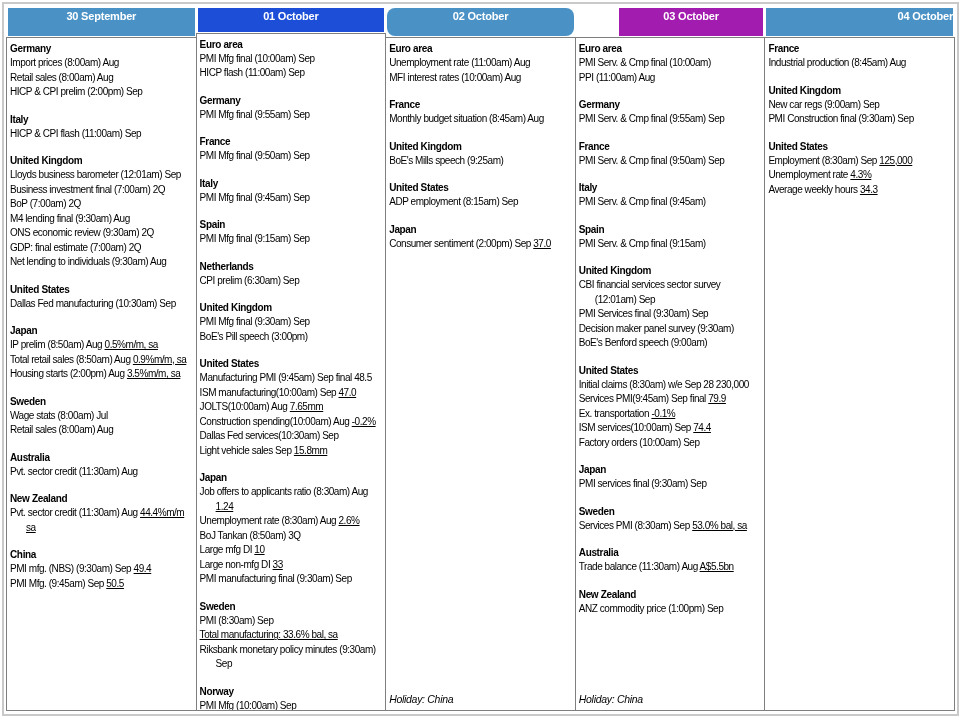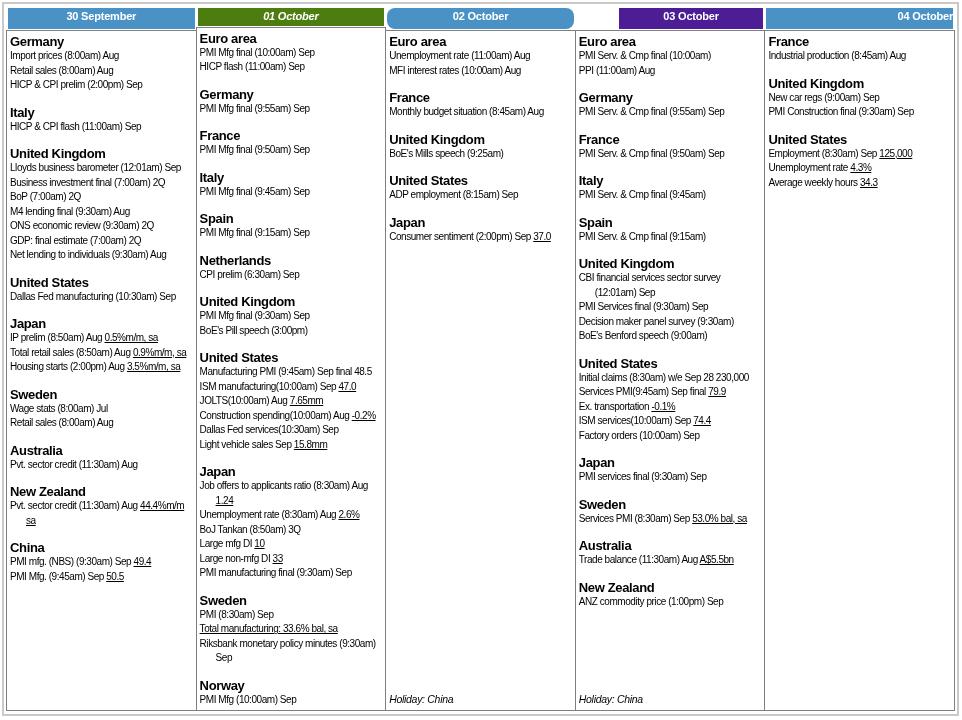--- a/index.html
+++ b/index.html
@@ -26,42 +26,42 @@
   }
   .column {
     flex: 1 1 0;
     min-width: 0;
     display: flex;
     flex-direction: column;
     margin-left: -1px;
   }
   .column:first-child { margin-left: 0; }
   .col-header {
-    height: 21px;
+    height: 28px;
     margin: 0 2px 1px 2px;
     color: #ffffff;
     font-size: 11px;
     font-weight: bold;
     text-align: center;
     line-height: 16px;
     letter-spacing: -0.2px;
   }
   .col-body {
     flex: 1 1 auto;
     border: 1px solid #7f7f7f;
     background: #ffffff;
     padding: 2px 3px 4px 3px;
     display: flex;
     flex-direction: column;
     overflow: hidden;
   }
   .section { margin-top: 12px; }
   .section:first-child { margin-top: 1px; }
   .country {
-    font-size: 13px;
+    font-size: 10px;
     font-weight: bold;
     line-height: 15px;
     letter-spacing: -0.35px;
     color: #000000;
     white-space: nowrap;
   }
   .event {
     font-size: 10px;
     line-height: 14.5px;
     letter-spacing: -0.45px;
@@ -132,21 +132,21 @@
             <div class="event"><span class="t">Pvt. sector credit (11:30am) Aug </span><span class="u">44.4%m/m sa</span></div>
           </div>
           <div class="section">
             <div class="country">China</div>
             <div class="event"><span class="t">PMI mfg. (NBS) (9:30am) Sep </span><span class="u">49.4</span></div>
             <div class="event"><span class="t">PMI Mfg. (9:45am) Sep </span><span class="u">50.5</span></div>
           </div>
         </div>
       </div>
       <div class="column">
-        <div class="col-header" style="background: #4d7c0f; color: rgb(255, 255, 255); font-style: italic;">01 October</div>
+        <div class="col-header" style="background: #1d4ed8; color: rgb(255, 255, 255);">01 October</div>
         <div class="col-body" style="border-color: rgb(127, 127, 127);">
           <div class="section">
             <div class="country">Euro area</div>
             <div class="event"><span class="t">PMI Mfg final (10:00am) Sep</span></div>
             <div class="event"><span class="t">HICP flash (11:00am) Sep</span></div>
           </div>
           <div class="section">
             <div class="country">Germany</div>
             <div class="event"><span class="t">PMI Mfg final (9:55am) Sep</span></div>
           </div>
@@ -231,21 +231,21 @@
             <div class="event"><span class="t">ADP employment (8:15am) Sep</span></div>
           </div>
           <div class="section">
             <div class="country">Japan</div>
             <div class="event"><span class="t">Consumer sentiment (2:00pm) Sep </span><span class="u">37.0</span></div>
           </div>
           <div class="holiday">Holiday: China</div>
         </div>
       </div>
       <div class="column">
-        <div class="col-header" style="background: #4c1d95; color: rgb(255, 255, 255); margin-left: 44px;">03 October</div>
+        <div class="col-header" style="background: #a21caf; color: rgb(255, 255, 255); margin-left: 44px;">03 October</div>
         <div class="col-body" style="border-color: rgb(127, 127, 127);">
           <div class="section">
             <div class="country">Euro area</div>
             <div class="event"><span class="t">PMI Serv. &amp; Cmp final (10:00am)</span></div>
             <div class="event"><span class="t">PPI (11:00am) Aug</span></div>
           </div>
           <div class="section">
             <div class="country">Germany</div>
             <div class="event"><span class="t">PMI Serv. &amp; Cmp final (9:55am) Sep</span></div>
           </div>

